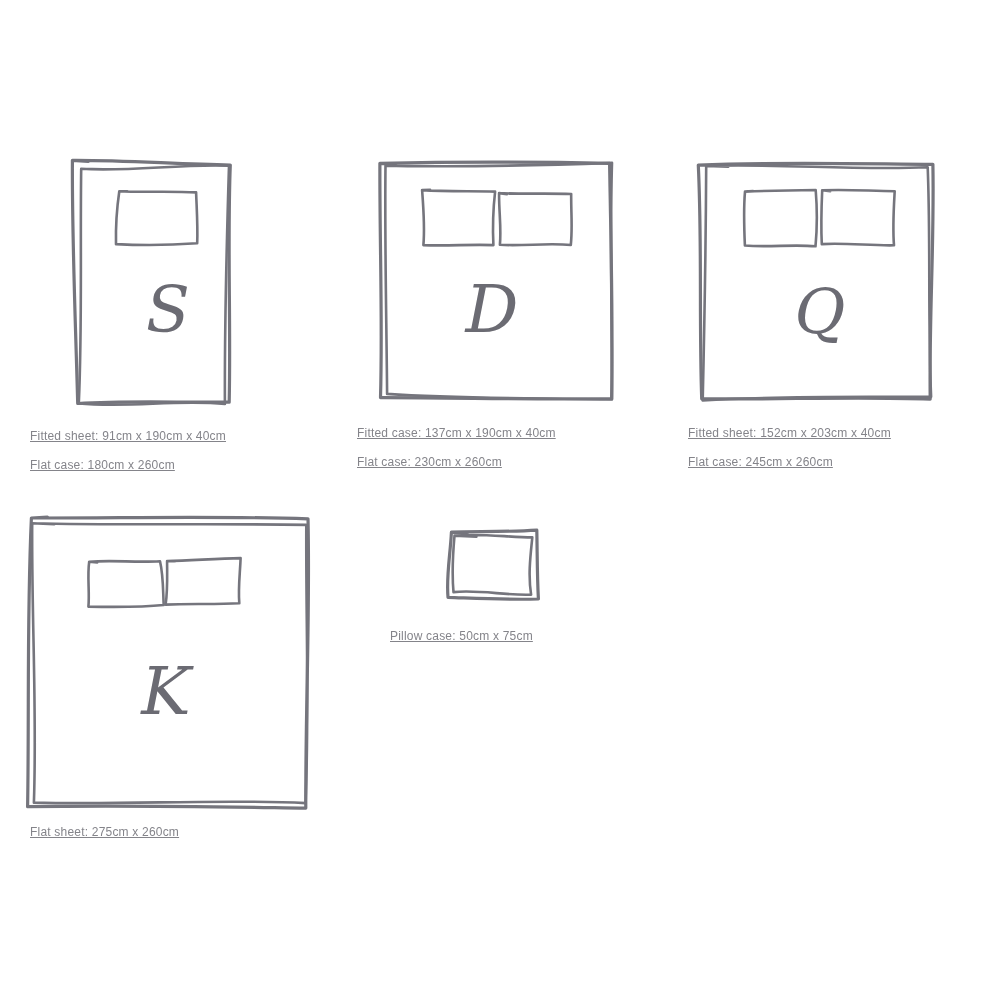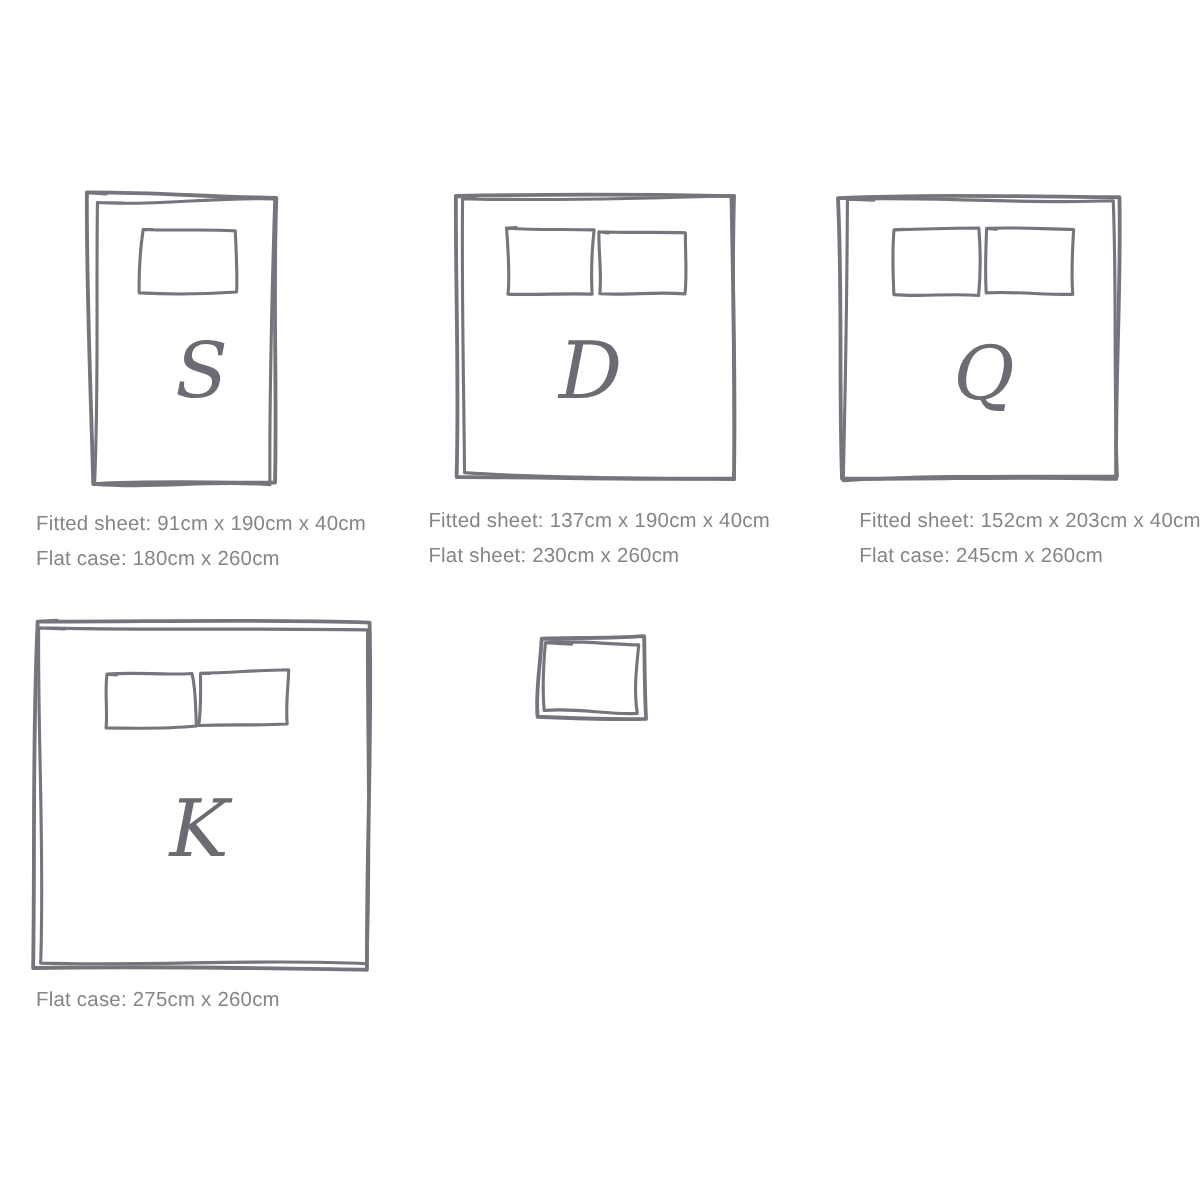--- a/index.html
+++ b/index.html
@@ -25,24 +25,25 @@
   }
   .letter{
     fill:var(--letter);
     font-family:"DejaVu Serif", serif;
     font-style:italic;
     text-anchor:middle;
   }
   .size-label{
     position:absolute;
     color:var(--text);
-    font-size:17px;
+    font-size:12px;
     line-height:29px;
     letter-spacing:0.2px;
     white-space:nowrap;
+    text-decoration:underline;
   }
 </style>
 </head>
 <body>
 
 <div class="canvas">
 
   <svg class="sketch" style="left:63px;top:151px" width="179" height="264" viewBox="-12 -12 179 264">
     <path d="M -2.6 -2.7 C 49.6 -3.0 101.6 1.2 155.3 2.0 C 152.3 80.2 155.9 158.5 154.2 239.1 C 104.2 239.7 54.2 237.4 2.7 240.5 C 0.6 160.2 -3.0 80.0 -2.6 -2.7 L 13.4 -1.6" stroke-width="3.2"></path>
     <path d="M 6.2 5.8 C 55.0 9.0 103.7 0.8 154.0 2.7 C 151.6 81.3 149.5 159.9 149.9 241.0 C 101.7 236.5 53.4 245.0 3.8 240.4 C 7.3 163.0 5.1 85.6 6.2 5.8 L 28.2 6.2" stroke-width="2.6"></path>
@@ -55,45 +56,48 @@
   </div>
 
   <svg class="sketch" style="left:368px;top:151px" width="256" height="261" viewBox="-12 -12 256 261">
     <path d="M -0.1 0.3 C 75.7 -1.2 151.5 -1.2 229.6 0.4 C 230.8 78.0 233.2 155.6 231.6 235.6 C 155.4 237.1 79.1 234.5 0.5 234.6 C 2.7 157.3 -0.4 80.0 -0.1 0.3 L 15.9 0.9" stroke-width="3.2"></path>
     <path d="M 5.5 2.6 C 80.3 4.3 155.0 2.6 232.0 -0.1 C 229.7 78.0 232.1 156.0 232.0 236.5 C 157.8 234.8 83.4 236.2 7.1 230.9 C 6.5 155.6 4.6 80.2 5.5 2.6 L 27.5 3.2" stroke-width="2.6"></path>
     <path d="M 42.1 27.1 C 66.2 28.8 90.3 27.9 115.1 28.6 C 113.1 46.2 112.5 63.9 113.4 82.1 C 90.3 81.2 67.2 83.1 43.4 82.1 C 45.0 63.9 43.5 45.8 42.1 27.1 L 50.1 26.7" stroke-width="2.6"></path>
     <path d="M 119.1 30.1 C 142.9 31.3 166.7 30.1 191.2 31.0 C 190.9 47.8 192.7 64.7 190.8 82.0 C 167.4 79.8 144.0 83.2 119.9 81.8 C 121.5 64.7 118.8 47.7 119.1 30.1 L 127.1 31.1" stroke-width="2.6"></path>
     <text class="letter" x="112" y="146" font-size="66" dominant-baseline="central">D</text>
   </svg>
   <div class="size-label" style="left:357px;top:419px">
-    <div>Fitted sheet: 137cm x 190cm x 40cm</div>
-    <div>Flat sheet: 230cm x 260cm</div>
+    <div>Fitted case: 137cm x 190cm x 40cm</div>
+    <div>Flat case: 230cm x 260cm</div>
   </div>
 
   <svg class="sketch" style="left:688px;top:151px" width="256" height="261" viewBox="-12 -12 256 261">
     <path d="M -1.7 2.1 C 75.7 -1.3 153.1 0.7 232.9 1.4 C 234.4 78.9 229.0 156.3 230.2 236.1 C 154.8 233.4 79.4 236.7 1.7 235.8 C -1.0 158.7 2.1 81.5 -1.7 2.1 L 14.3 2.1" stroke-width="3.2"></path>
     <path d="M 6.2 3.0 C 79.3 0.5 152.3 7.4 227.7 4.3 C 230.7 80.0 227.8 155.8 231.1 233.8 C 155.7 234.2 80.3 232.5 2.7 237.5 C 4.5 160.1 5.8 82.7 6.2 3.0 L 28.2 3.8" stroke-width="2.6"></path>
     <path d="M 45.0 28.6 C 68.3 27.8 91.6 27.3 115.7 27.0 C 117.2 45.6 117.3 64.2 115.5 83.3 C 92.3 81.0 68.9 84.7 44.9 82.5 C 44.1 64.7 43.4 46.9 45.0 28.6 L 53.0 28.1" stroke-width="2.6"></path>
     <path d="M 122.2 27.3 C 146.2 26.1 170.0 28.0 194.7 28.2 C 193.7 46.1 192.5 63.9 194.0 82.3 C 170.2 82.8 146.4 79.7 121.8 81.1 C 120.9 63.3 121.4 45.6 122.2 27.3 L 130.2 28.1" stroke-width="2.6"></path>
     <text class="letter" x="120" y="148" font-size="62" dominant-baseline="central">Q</text>
   </svg>
-  <div class="size-label" style="left:716px;top:419px">
+  <div class="size-label" style="left:688px;top:419px">
     <div>Fitted sheet: 152cm x 203cm x 40cm</div>
     <div>Flat case: 245cm x 260cm</div>
   </div>
 
   <svg class="sketch" style="left:18px;top:506px" width="302" height="314" viewBox="-12 -12 302 314">
     <path d="M 1.4 -0.0 C 92.7 0.2 183.9 -2.2 278.0 0.8 C 280.2 96.3 275.3 191.7 275.8 290.1 C 184.0 288.7 92.2 286.8 -2.4 288.7 C -0.8 193.4 -3.2 98.1 1.4 -0.0 L 17.4 -0.8" stroke-width="3.2"></path>
     <path d="M 2.2 5.2 C 92.7 7.5 183.1 5.2 276.3 6.9 C 275.8 98.7 279.4 190.5 275.6 285.1 C 186.0 280.7 96.3 287.3 3.9 284.6 C 7.1 192.4 1.5 100.2 2.2 5.2 L 24.2 6.2" stroke-width="2.6"></path>
     <path d="M 59.2 43.8 C 82.6 41.8 105.9 44.8 130.0 43.2 C 133.4 57.5 132.9 72.0 133.7 87.0 C 108.9 89.5 84.0 89.1 58.4 88.6 C 59.8 73.9 57.1 59.0 59.2 43.8 L 67.2 44.4" stroke-width="2.6"></path>
     <path d="M 137.1 43.1 C 161.4 42.7 185.6 40.4 210.6 40.1 C 210.1 55.0 208.0 69.9 209.3 85.3 C 185.0 86.8 160.6 85.4 135.6 86.6 C 137.8 72.3 137.1 57.9 137.1 43.1 L 145.1 43.2" stroke-width="2.6"></path>
     <text class="letter" x="136" y="173" font-size="66" dominant-baseline="central">K</text>
   </svg>
   <div class="size-label" style="left:30px;top:818px">
-    <div>Flat case: 275cm x 260cm</div>
+    <div>Flat sheet: 275cm x 260cm</div>
   </div>
 
   <svg class="sketch" style="left:438px;top:520px" width="111" height="89" viewBox="-12 -12 111 89">
     <path d="M 1.4 0.2 C 29.5 -0.6 57.8 -0.0 86.8 -1.9 C 87.3 20.8 87.1 43.6 88.4 67.0 C 58.5 68.0 28.7 66.4 -2.0 65.3 C -3.9 43.7 0.4 22.3 1.4 0.2 L 17.4 0.8" stroke-width="3.2"></path>
     <path d="M 4.5 3.6 C 30.2 1.2 55.8 5.0 82.3 5.4 C 80.4 24.3 78.0 43.1 81.1 62.6 C 55.4 63.7 30.0 57.5 3.5 60.1 C 1.8 41.4 2.8 22.8 4.5 3.6 L 26.4 4.8" stroke-width="2.6"></path>
   </svg>
+  <div class="size-label" style="left:390px;top:622px">
+    <div>Pillow case: 50cm x 75cm</div>
+  </div>
 
 </div>
 
 </body></html>

